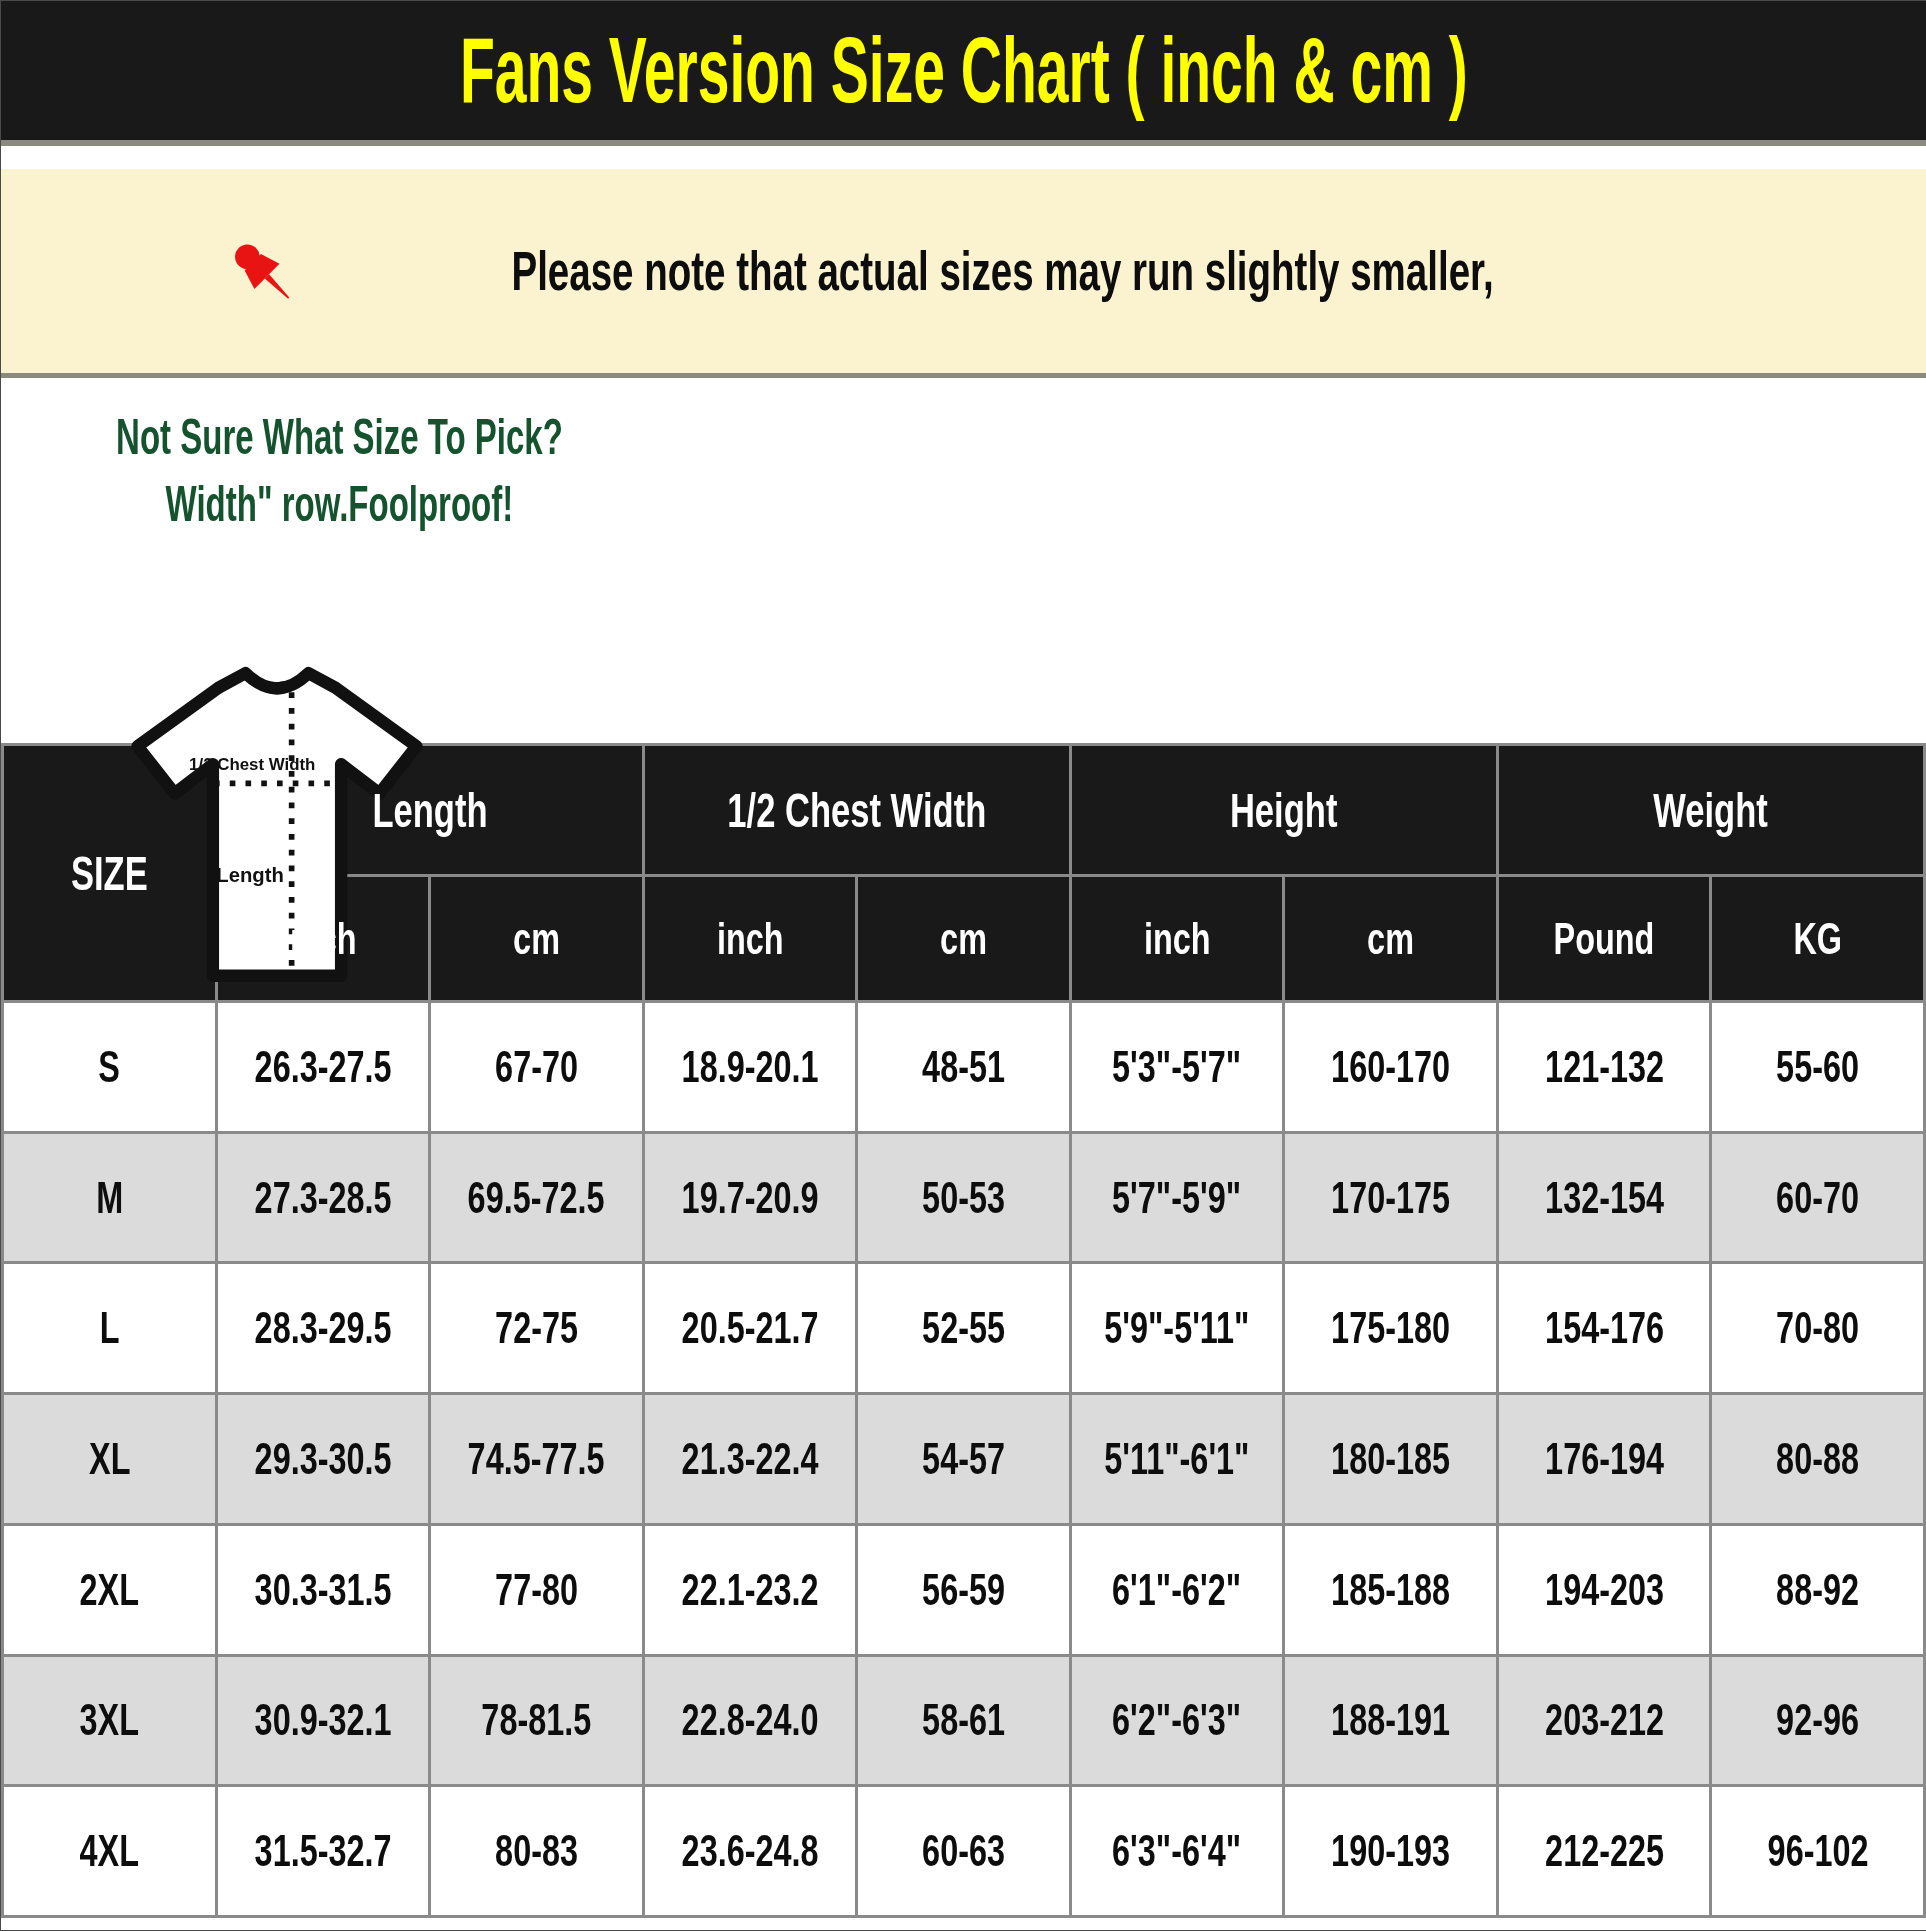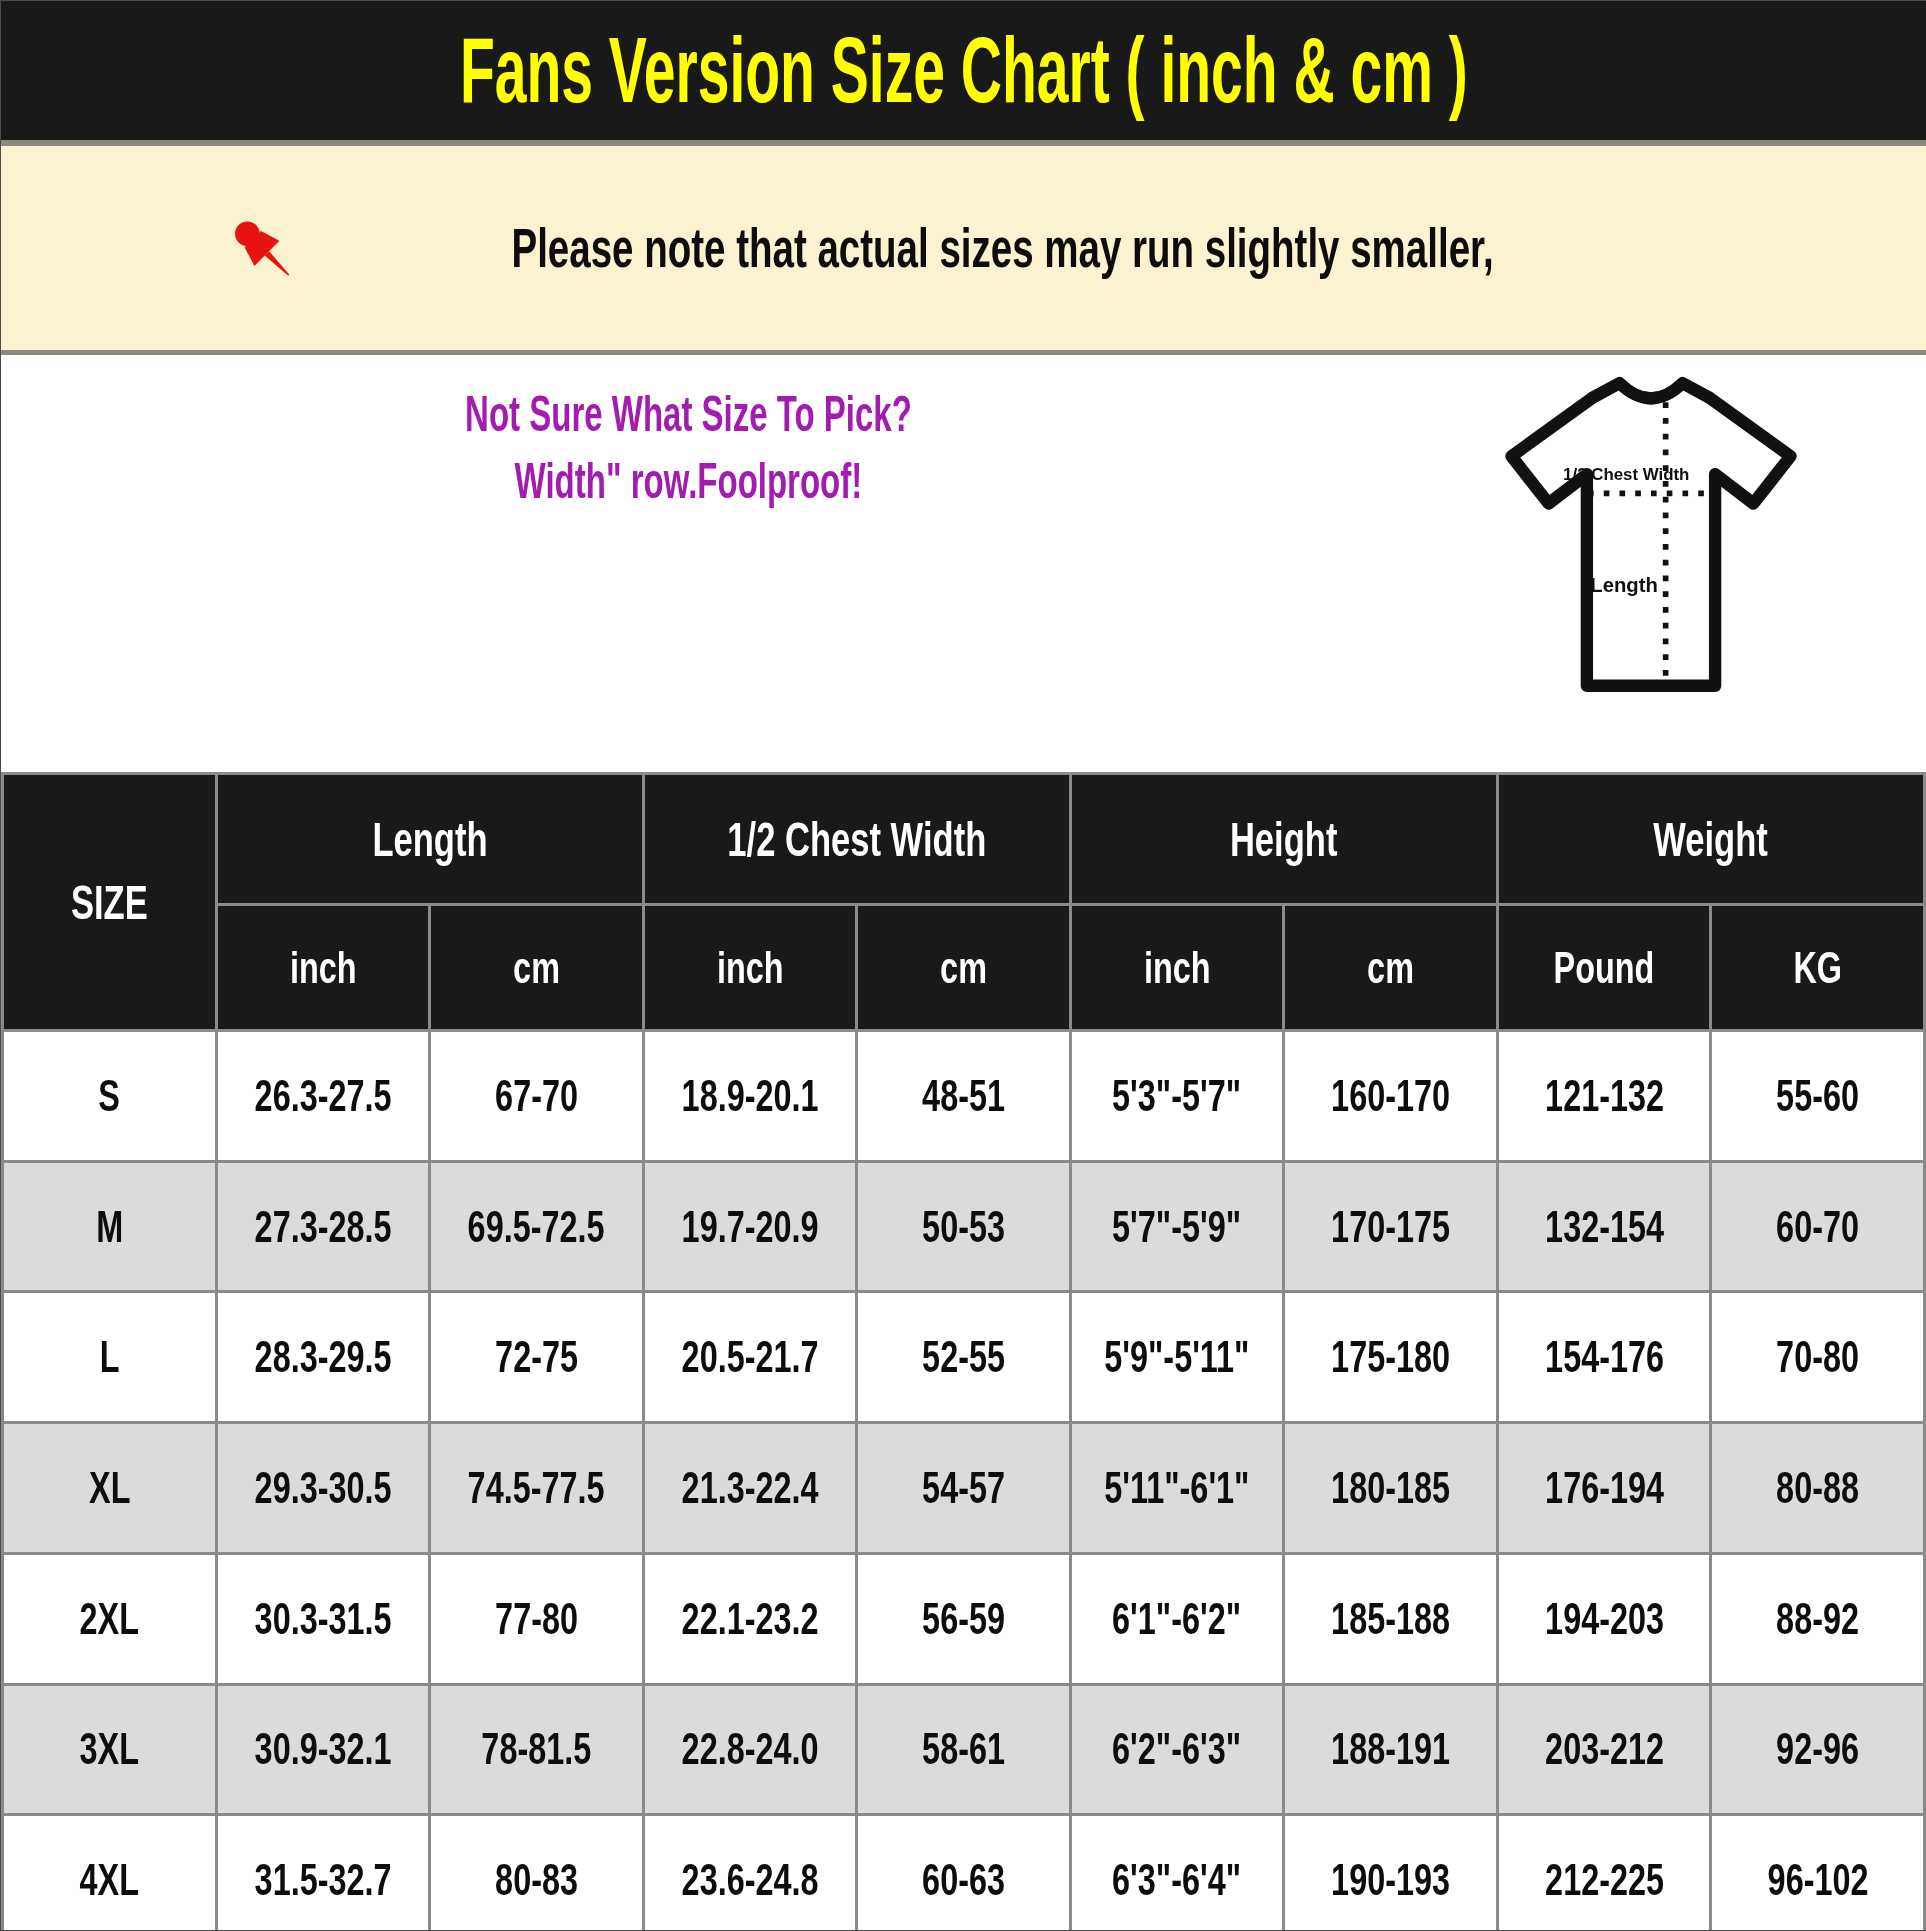--- a/index.html
+++ b/index.html
@@ -26,30 +26,32 @@
   }
   .title-bar .title-text {
     color: #ffff00; font-size: 92px; letter-spacing: 0px;
   }
   .divider { height: 5.5px; background: #8a8a80; }
 
   .note-band {
     height: 204px; background: #fbf2d0;
     display: flex; flex-direction: column; align-items: center; justify-content: center;
     color: #0d0d0d;
+    margin-top: 23px;
   }
   .note-line { font-size: 55px; line-height: 92px; display: flex; align-items: center; justify-content: center; }
   .note-line .hl { color: #ff0000; }
   .pushpin { margin-right: 1.8px; margin-top: 7.3px; }
   .arrows { margin-left: 16.5px; display: inline-flex; gap: 24px; align-items: center; }
 
   .inst-band {
-    height: 417px; background: #ffffff;
+    height: 365px; background: #ffffff;
     display: flex; align-items: flex-start;
-    color: #a21caf;
+    color: #14532d;
+    flex-direction: column;
   }
   .inst-text {
     flex: 1 1 auto; padding-top: 26px;
     text-align: center; font-size: 50px; line-height: 67px;
   }
   .inst-line { }
   .diagram-box {
     width: 551px; flex: 0 0 551px;
     display: flex; align-items: center; justify-content: center;
     padding-top: 11px;

